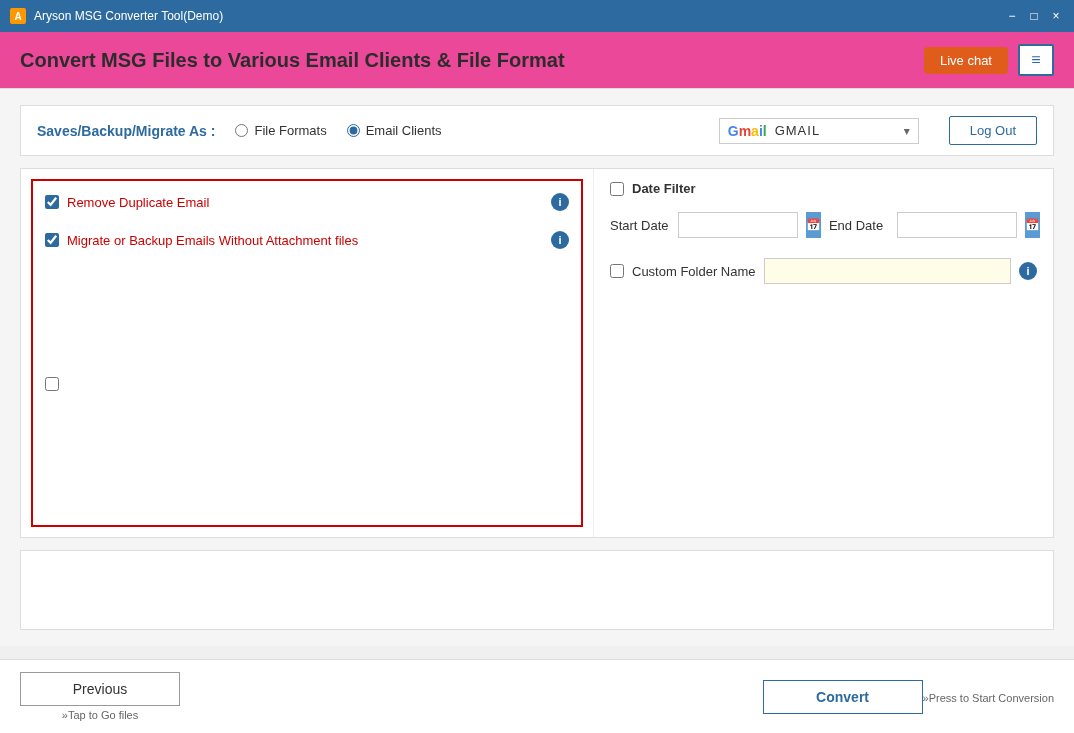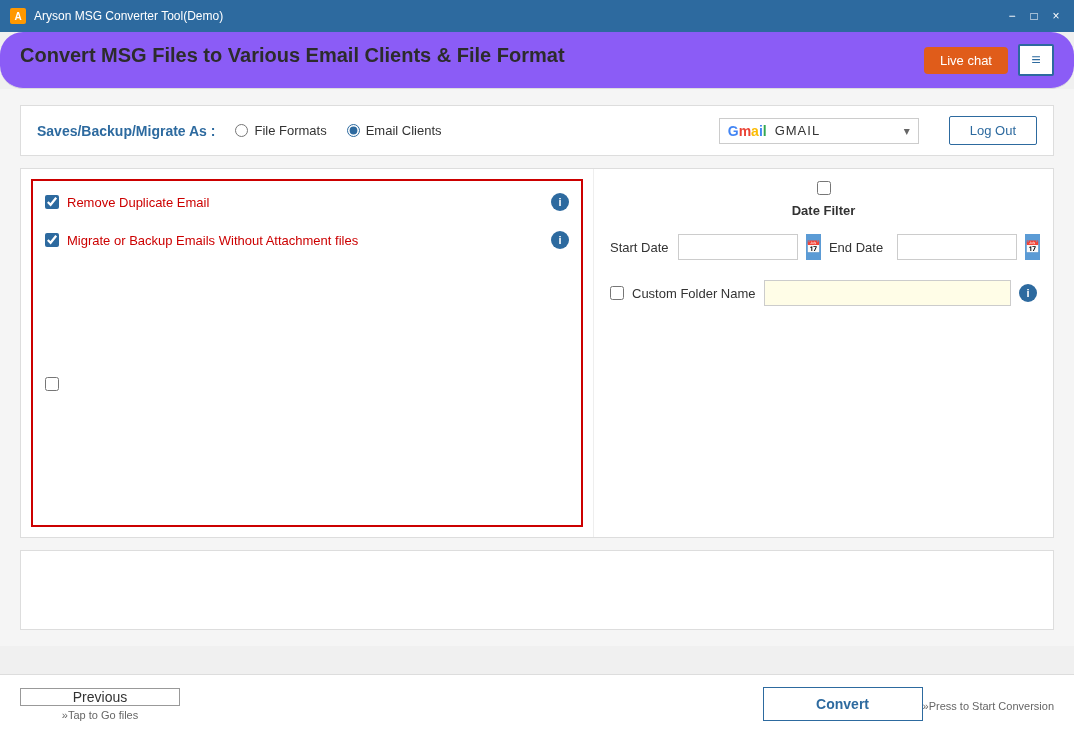--- a/index.html
+++ b/index.html
@@ -51,27 +51,26 @@
       align-items: center;
       justify-content: center;
       cursor: pointer;
       font-size: 12px;
       color: white;
       background: none;
       border: none;
     }
 
     .main-header {
-      background: #8b5cf6;
+      background: #ec4899;
       padding: 12px 20px;
       display: flex;
-      align-items: flex-start;
+      align-items: center;
       justify-content: space-between;
       border-bottom: 1px solid #ddd;
-      border-radius: 23px;
     }
     .app-title {
       font-size: 20px;
       font-weight: 600;
       color: #2c2c2c;
     }
     .header-right {
       display: flex;
       align-items: center;
       gap: 10px;
@@ -241,21 +240,20 @@
       font-size: 11px;
       font-weight: bold;
       cursor: pointer;
     }
 
     .date-filter-row {
       display: flex;
       align-items: center;
       gap: 8px;
       margin-bottom: 16px;
-      flex-direction: column;
     }
     .date-filter-row label {
       font-size: 13px;
       color: #333;
       font-weight: 500;
     }
     .date-row {
       display: flex;
       align-items: center;
       gap: 8px;
@@ -329,21 +327,21 @@
       align-items: center;
     }
     .footer-right {
       display: flex;
       flex-direction: row;
       align-items: center;
     }
     .prev-btn {
       border: 1px solid #999;
       background: white;
-      padding: 0 40px;
+      padding: 8px 40px;
       font-size: 14px;
       color: #333;
       cursor: pointer;
       min-width: 160px;
     }
     .convert-btn {
       border: 1px solid #2d6a9f;
       background: white;
       padding: 8px 40px;
       font-size: 14px;

